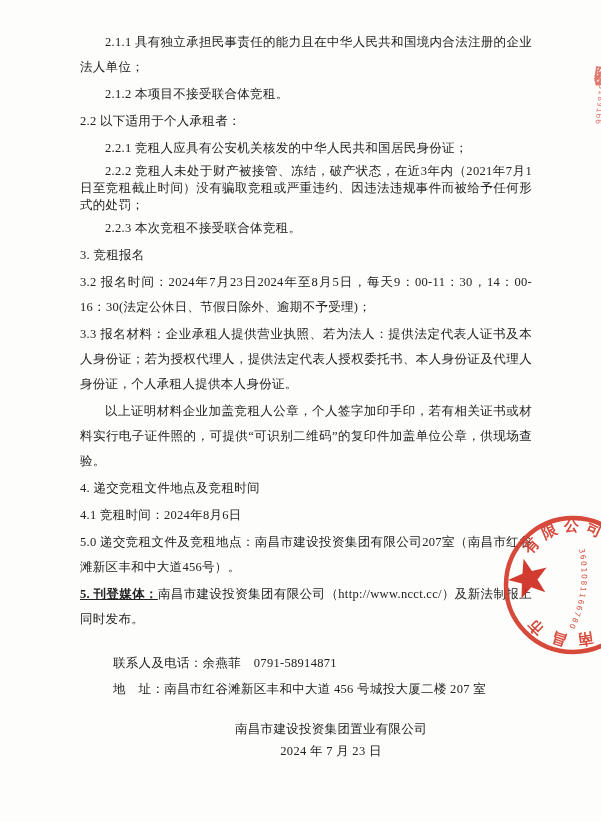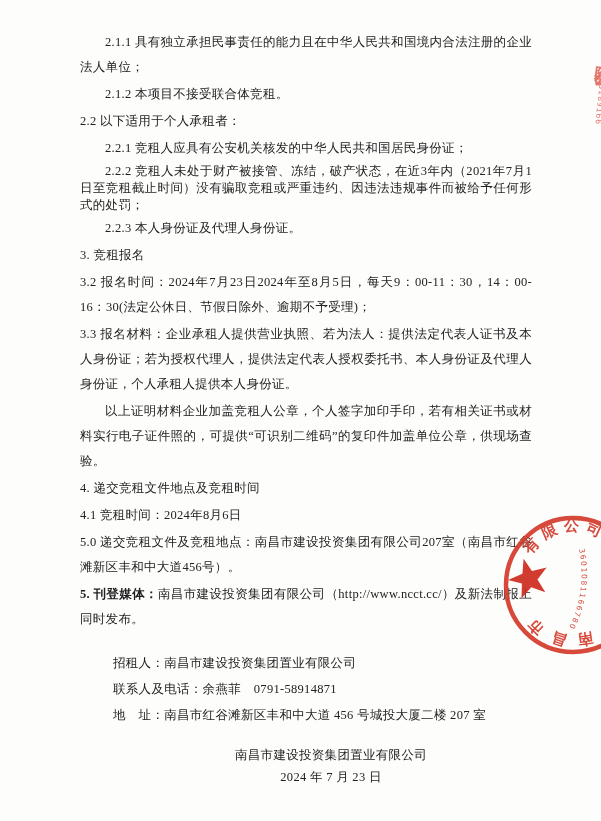--- a/index.html
+++ b/index.html
@@ -16,21 +16,21 @@
     padding:30px 69px 0 80px;
     font-size:12.5px;
     line-height:25px;
     text-align:justify;
     letter-spacing:0.3px;
   }
   .content p{margin:0 0 2px 0;}
   .indent{text-indent:2em;}
   .bold{font-weight:normal;}
   .tight{line-height:17px;margin:4px 0 6px 0;}
-  .lead-bold{font-weight:bold;}
+  .lead-bold{font-weight:bold;text-decoration:underline;}
   .contact{
     margin:18px 0 0 33px;
     line-height:26px;
     text-align:left;
   }
   .contact p{margin:0;}
   .signature{
     margin:16px 105px 0 auto;
     width:fit-content;
     text-align:center;
@@ -91,32 +91,31 @@
 <body>
 
 <div class="page">
 
   <div class="content">
     <p class="indent">2.1.1 具有独立承担民事责任的能力且在中华人民共和国境内合法注册的企业法人单位；</p>
     <p class="indent">2.1.2 本项目不接受联合体竞租。</p>
     <p class="bold">2.2 以下适用于个人承租者：</p>
     <p class="indent">2.2.1 竞租人应具有公安机关核发的中华人民共和国居民身份证；</p>
     <p class="indent tight">2.2.2 竞租人未处于财产被接管、冻结，破产状态，在近3年内（2021年7月1日至竞租截止时间）没有骗取竞租或严重违约、因违法违规事件而被给予任何形式的处罚；</p>
-    <p class="indent">2.2.3 本人身份证及代理人身份证。</p>
+    <p class="indent">2.2.3 本次竞租不接受联合体竞租。</p>
     <p class="bold">3. 竞租报名</p>
     <p>3.2 报名时间：2024年7月23日2024年至8月5日，每天9：00-11：30，14：00-16：30(法定公休日、节假日除外、逾期不予受理)；</p>
     <p>3.3 报名材料：企业承租人提供营业执照、若为法人：提供法定代表人证书及本人身份证；若为授权代理人，提供法定代表人授权委托书、本人身份证及代理人身份证，个人承租人提供本人身份证。</p>
     <p class="indent">以上证明材料企业加盖竞租人公章，个人签字加印手印，若有相关证书或材料实行电子证件照的，可提供“可识别二维码”的复印件加盖单位公章，供现场查验。</p>
     <p class="bold">4. 递交竞租文件地点及竞租时间</p>
     <p>4.1 竞租时间：2024年8月6日</p>
     <p>5.0 递交竞租文件及竞租地点：南昌市建设投资集团有限公司207室（南昌市红谷滩新区丰和中大道456号）。</p>
     <p><span class="lead-bold">5. 刊登媒体：</span><span>南昌市建设投资集团有限公司（http://www.ncct.cc/）及新法制报上同时发布。</span></p>
 
     <div class="contact">
-      <p>招租人：南昌市建设投资集团置业有限公司</p>
       <p>联系人及电话：余燕菲　0791-58914871</p>
       <p>地　址：南昌市红谷滩新区丰和中大道 456 号城投大厦二楼 207 室</p>
     </div>
 
     <div class="signature">
       <div>南昌市建设投资集团置业有限公司</div>
       <div>2024 年 7 月 23 日</div>
     </div>
   </div>
 

